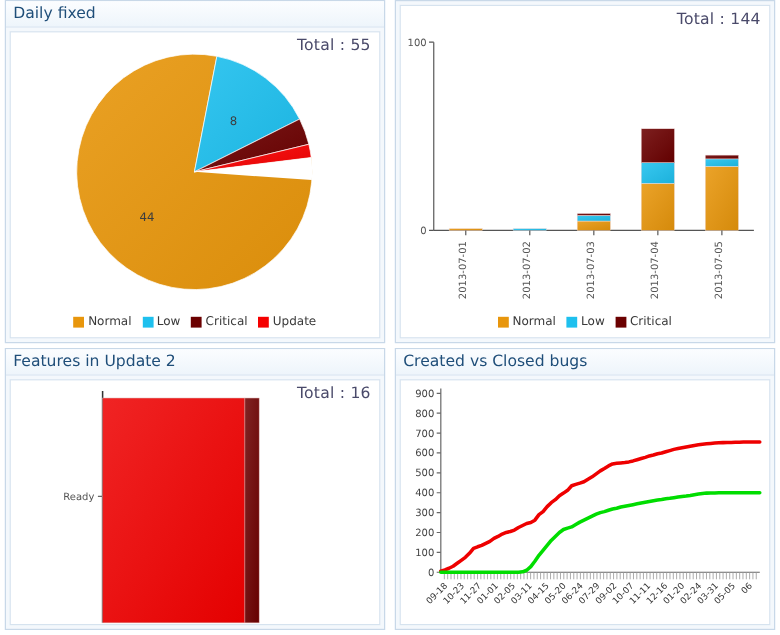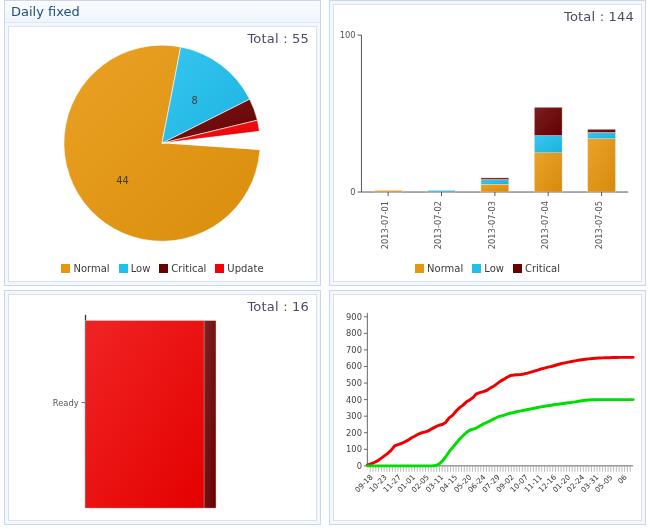--- a/index.html
+++ b/index.html
@@ -191,20 +191,21 @@
               <span class="sw" style="background: rgb(107, 0, 0);"></span>
               <span>Critical</span>
             </div>
           </div>
       </div>
     </div>
   </div>
 
   <div class="panel">
     <div class="panel-inner">
+      <div class="panel-header">Features in Update 2</div>
       <div class="panel-body">
         <div class="total-label">Total : 16</div>
         <svg id="hbar-svg" width="100%" height="100%" viewBox="0 0 313 205">
             <defs>
               <linearGradient id="hg0" x1="0" y1="0" x2="1" y2="1">
                 <stop offset="0%" stop-color="#f02424"></stop>
                 <stop offset="100%" stop-color="#e40000"></stop>
               </linearGradient>
               <linearGradient id="hg1" x1="0" y1="0" x2="1" y2="1">
                 <stop offset="0%" stop-color="#802424"></stop>
@@ -216,20 +217,21 @@
             <text x="71" y="100.5" text-anchor="end" font-size="8.5" font-family="&quot;DejaVu Sans&quot;, sans-serif" fill="#555">Ready</text>
             <rect x="78" y="14" width="120.9090909090909" height="191" fill="url(#hg0)" stroke="#d9a7a7" stroke-width="0.4"></rect>
             <rect x="198.9090909090909" y="14" width="12.090909090909092" height="191" fill="url(#hg1)" stroke="#d9a7a7" stroke-width="0.4"></rect>
           </svg>
       </div>
     </div>
   </div>
 
   <div class="panel">
     <div class="panel-inner">
+      <div class="panel-header">Created vs Closed bugs</div>
       <div class="panel-body">
         <svg id="line-svg" width="100%" height="100%" viewBox="0 0 313 205">
             <line x1="34" y1="6" x2="34" y2="162" stroke="#666" stroke-width="1"></line>
             <line x1="34" y1="162" x2="305" y2="162" stroke="#666" stroke-width="1"></line>
             <line x1="30.5" y1="162" x2="34" y2="162" stroke="#666" stroke-width="1"></line>
             <text x="28.5" y="165" text-anchor="end" font-size="8.5" font-family="&quot;DejaVu Sans&quot;, sans-serif" fill="#444">0</text>
             <line x1="30.5" y1="145.11111111111111" x2="34" y2="145.11111111111111" stroke="#666" stroke-width="1"></line>
             <text x="28.5" y="148.11111111111111" text-anchor="end" font-size="8.5" font-family="&quot;DejaVu Sans&quot;, sans-serif" fill="#444">100</text>
             <line x1="30.5" y1="128.22222222222223" x2="34" y2="128.22222222222223" stroke="#666" stroke-width="1"></line>
             <text x="28.5" y="131.22222222222223" text-anchor="end" font-size="8.5" font-family="&quot;DejaVu Sans&quot;, sans-serif" fill="#444">200</text>

